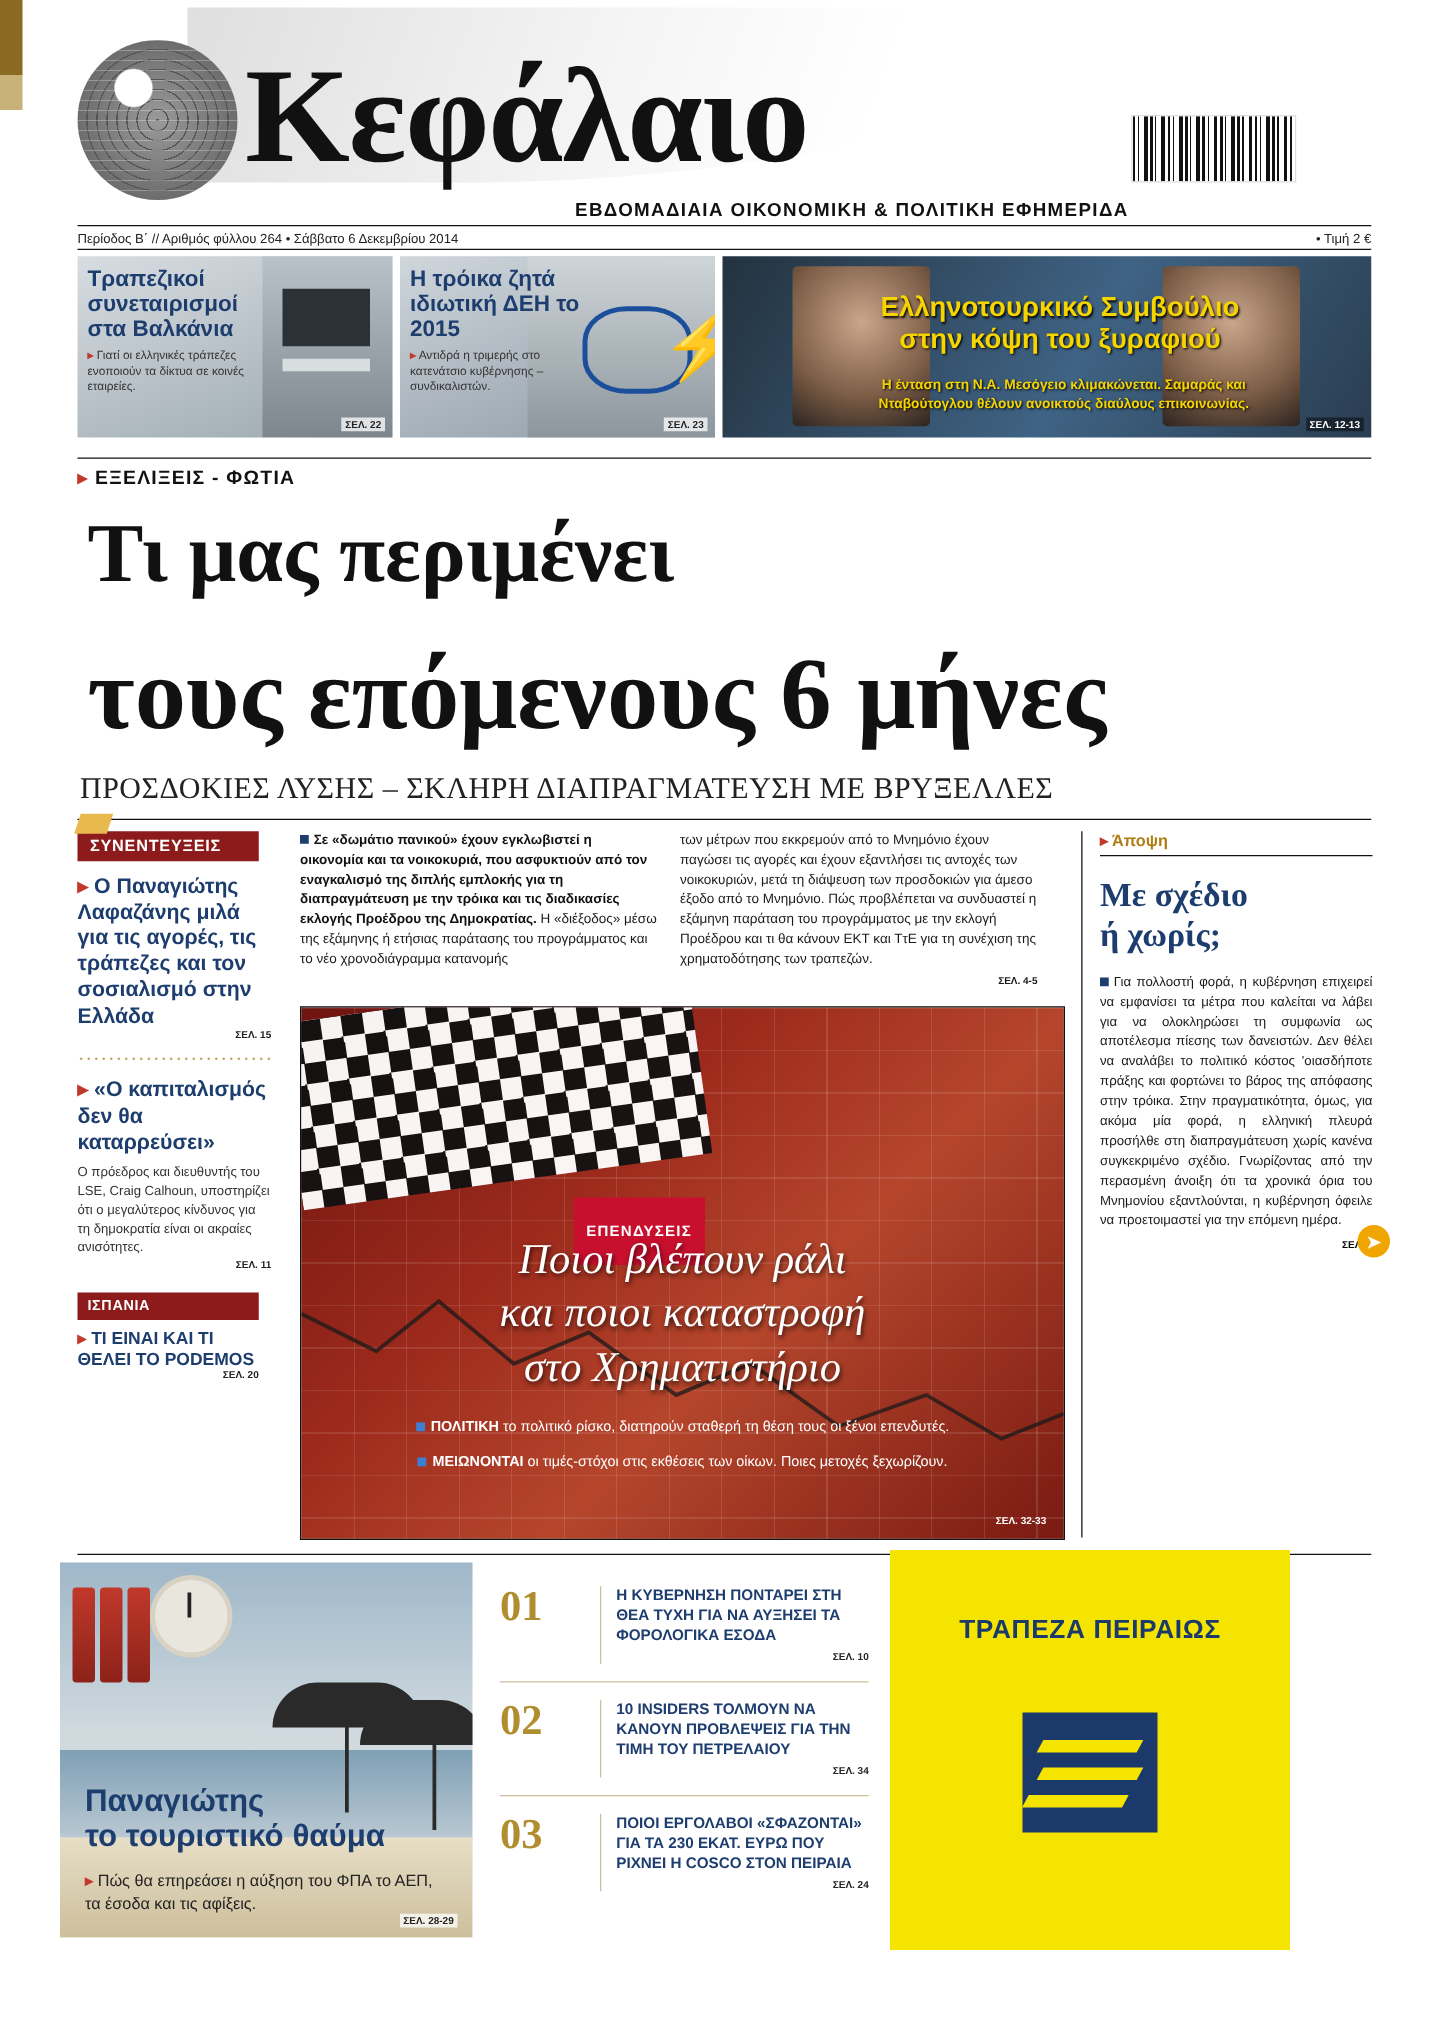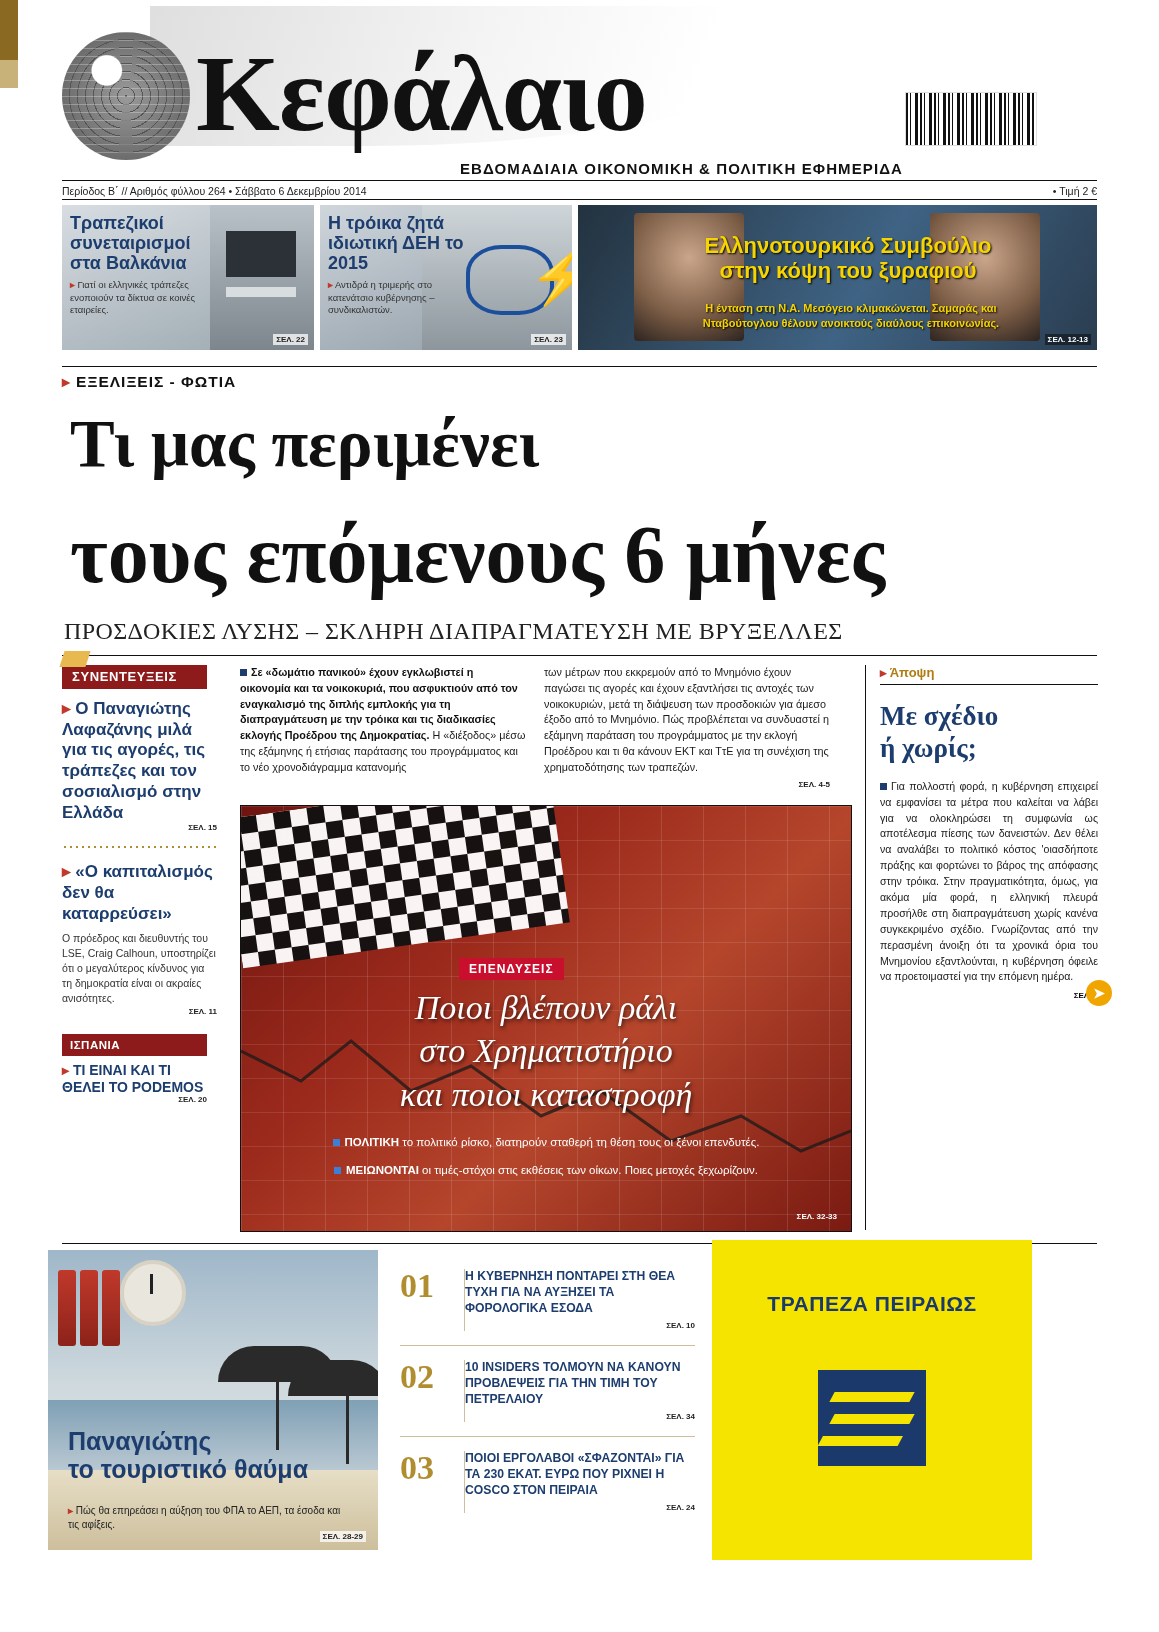--- a/index.html
+++ b/index.html
@@ -116,21 +116,21 @@
     background:linear-gradient(135deg,#6e1410 0%,#9c2a1c 35%,#b5462c 60%,#7a1a12 100%);}
   .flag{position:absolute;left:-10px;top:-10px;width:330px;height:150px;transform:rotate(-8deg);
     background:
       repeating-conic-gradient(#111 0% 25%, #fff 0% 50%) 0 0/34px 34px;
     opacity:.95;}
   .grid-lines{position:absolute;inset:0;
     background-image:repeating-linear-gradient(to right, rgba(255,255,255,.12) 0 1px, transparent 1px 42px),
                      repeating-linear-gradient(to bottom, rgba(255,255,255,.10) 0 1px, transparent 1px 34px);}
   .chartline{position:absolute;left:0;bottom:70px;width:610px;height:140px;}
   .badge{position:absolute;left:218px;top:152px;background:#c8102e;color:#fff;font-size:12px;font-weight:700;
-    letter-spacing:1px;padding:4px 10px;}
+    letter-spacing:1px;padding:20px 10px;}
   .promo-h{position:absolute;left:0;top:180px;width:610px;text-align:center;
     font-family:"Liberation Serif", serif;font-style:italic;font-size:34px;color:#fff;line-height:1.28;
     text-shadow:1px 2px 4px rgba(0,0,0,.7);}
   .promo-b{position:absolute;left:40px;bottom:52px;width:530px;text-align:center;color:#fff;font-size:11.5px;line-height:1.5;}
   .promo-b .sqw{display:inline-block;width:7px;height:7px;background:#3d7fd6;margin-right:5px;}
   .promo-sel{position:absolute;right:14px;bottom:10px;color:#fff;font-size:8px;font-weight:700;}
 
   
   .colR{position:absolute;left:880px;top:665px;width:218px;}
   .vline{position:absolute;left:865px;top:665px;width:1px;height:565px;background:#111;}
@@ -149,29 +149,29 @@
     background:linear-gradient(180deg,#9fb7c9 0%, #cfd9de 45%, #e8e2d4 100%);}
   .sea{position:absolute;left:0;top:150px;width:330px;height:70px;background:linear-gradient(180deg,#7fa0b5,#b9c8d2);}
   .sand{position:absolute;left:0;top:220px;width:330px;height:80px;background:linear-gradient(180deg,#e6dec6,#cdbf9c);}
   .umb{position:absolute;width:120px;height:36px;border-radius:60px 60px 0 0;background:#2a2a2a;}
   .umb:after{content:"";position:absolute;left:58px;top:34px;width:3px;height:70px;background:#2a2a2a;}
   .dyn{position:absolute;left:6px;top:4px;width:120px;height:96px;}
   .dyn .st{position:absolute;top:16px;width:18px;height:76px;background:linear-gradient(180deg,#c0392b,#8c2219);border-radius:3px;}
   .clock{position:absolute;left:66px;top:6px;width:58px;height:58px;border-radius:50%;background:#e9e6de;border:4px solid #d8d2c4;}
   .clock:after{content:"";position:absolute;left:26px;top:10px;width:3px;height:20px;background:#222;}
   .botL .t1{position:absolute;left:20px;bottom:66px;font-size:25px;font-weight:700;color:#1c3d6e;line-height:1.15;}
-  .botL .t2{position:absolute;left:20px;bottom:18px;width:280px;font-size:10px;color:#222;line-height:1.4;}
+  .botL .t2{position:absolute;left:20px;bottom:18px;width:280px;font-size:13px;color:#222;line-height:1.4;}
   .botL .t2 .a{color:#c0392b;font-weight:700;}
   .botL .sel{right:12px;bottom:8px;}
 
   .botC{position:absolute;left:400px;top:1255px;width:295px;}
   .num-row{display:flex;align-items:flex-start;padding:14px 0 14px 0;border-bottom:1px solid #cdbf9c;}
   .num-row:last-child{border-bottom:none;}
   .num{font-family:"Liberation Serif", serif;font-size:34px;font-weight:700;color:#b08d2e;width:64px;line-height:1;}
-  .num-tx{flex:1;font-size:12.2px;font-weight:700;color:#1c3d6e;line-height:1.3;border-left:1px solid #cdbf9c;}
+  .num-tx{flex:1;font-size:12.2px;font-weight:700;color:#1c3d6e;line-height:1.3;border-left:1px solid #cdbf9c;padding-left:12px;margin-left:16px;}
   .num-sel{font-size:8px;font-weight:700;color:#222;text-align:right;margin-top:4px;}
 
   .ad{position:absolute;left:712px;top:1240px;width:320px;height:320px;background:#f5e400;}
   .ad .adt{position:absolute;left:0;top:52px;width:320px;text-align:center;font-size:21px;font-weight:700;color:#1b3a6b;letter-spacing:.5px;}
   .ad .adlogo{position:absolute;left:106px;top:130px;width:108px;height:96px;background:#1b3a6b;}
   .ad .adlogo:before{content:"";position:absolute;left:14px;top:22px;width:80px;height:10px;background:#f5e400;transform:skewX(-28deg);}
   .ad .adlogo:after{content:"";position:absolute;left:14px;top:44px;width:80px;height:10px;background:#f5e400;transform:skewX(-28deg);box-shadow:0 22px 0 #f5e400;}
 </style>
 </head>
 <body>
@@ -274,22 +274,22 @@
 
     <div class="promo">
       <div class="grid-lines"></div>
       <div class="flag"></div>
       <svg class="chartline" viewBox="0 0 610 140" preserveAspectRatio="none">
         <polyline points="0,30 60,60 110,20 170,70 230,45 300,95 360,70 430,120 500,95 560,130 610,110" fill="none" stroke="#1a1a1a" stroke-width="3" opacity=".75"></polyline>
       </svg>
       <div class="badge">ΕΠΕΝΔΥΣΕΙΣ</div>
       <div class="promo-h">
         <div>Ποιοι βλέπουν ράλι</div>
+        <div>και ποιοι καταστροφή</div>
         <div>στο Χρηματιστήριο</div>
-        <div>και ποιοι καταστροφή</div>
       </div>
       <div class="promo-b">
         <div>
           <span class="sqw"></span><b>ΠΟΛΙΤΙΚΗ</b>
           <span>το πολιτικό ρίσκο, διατηρούν σταθερή τη θέση τους οι ξένοι επενδυτές.</span>
         </div>
         <div style="margin-top:10px">
           <span class="sqw"></span><b>ΜΕΙΩΝΟΝΤΑΙ</b>
           <span>οι τιμές-στόχοι στις εκθέσεις των οίκων. Ποιες μετοχές ξεχωρίζουν.</span>
         </div>

